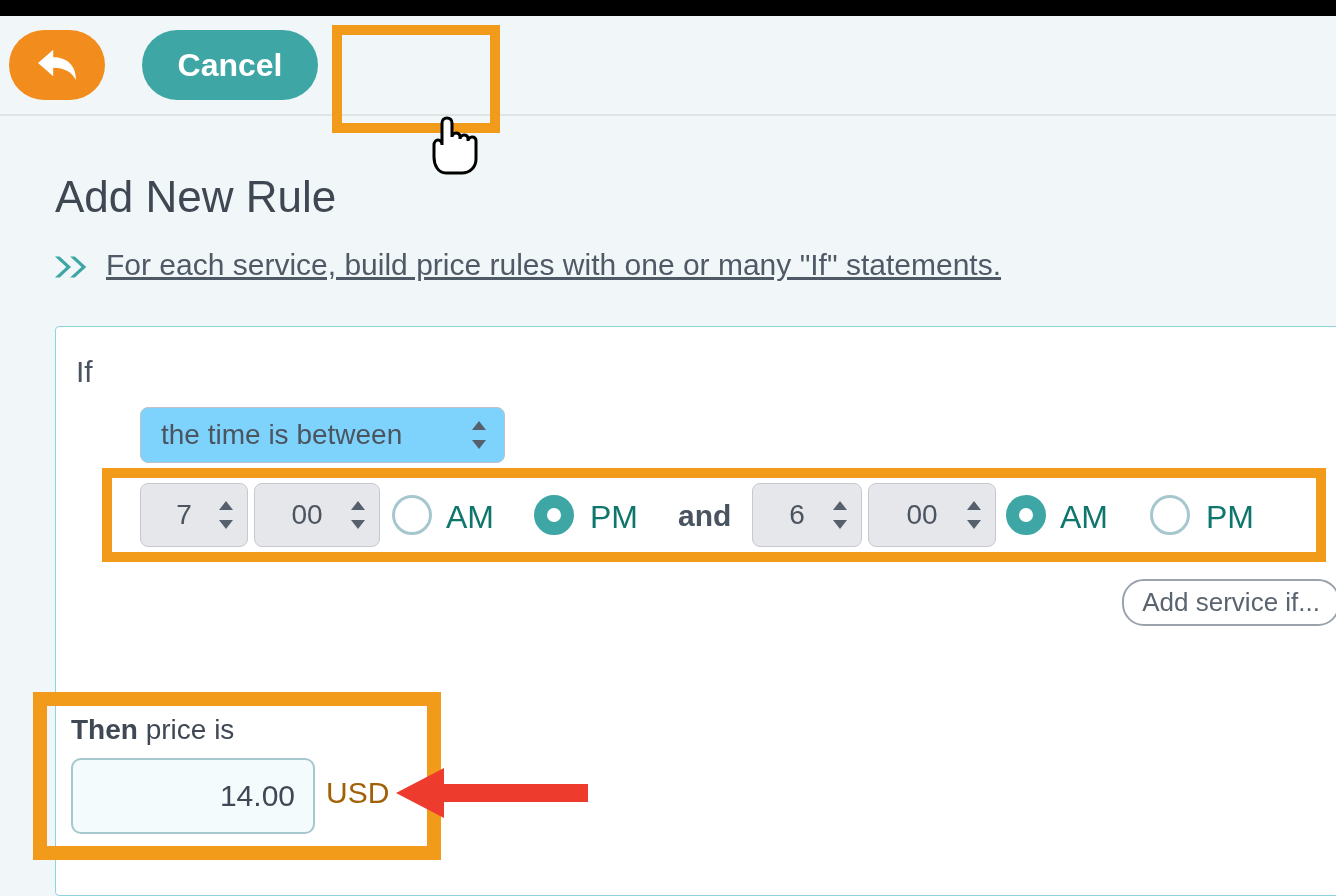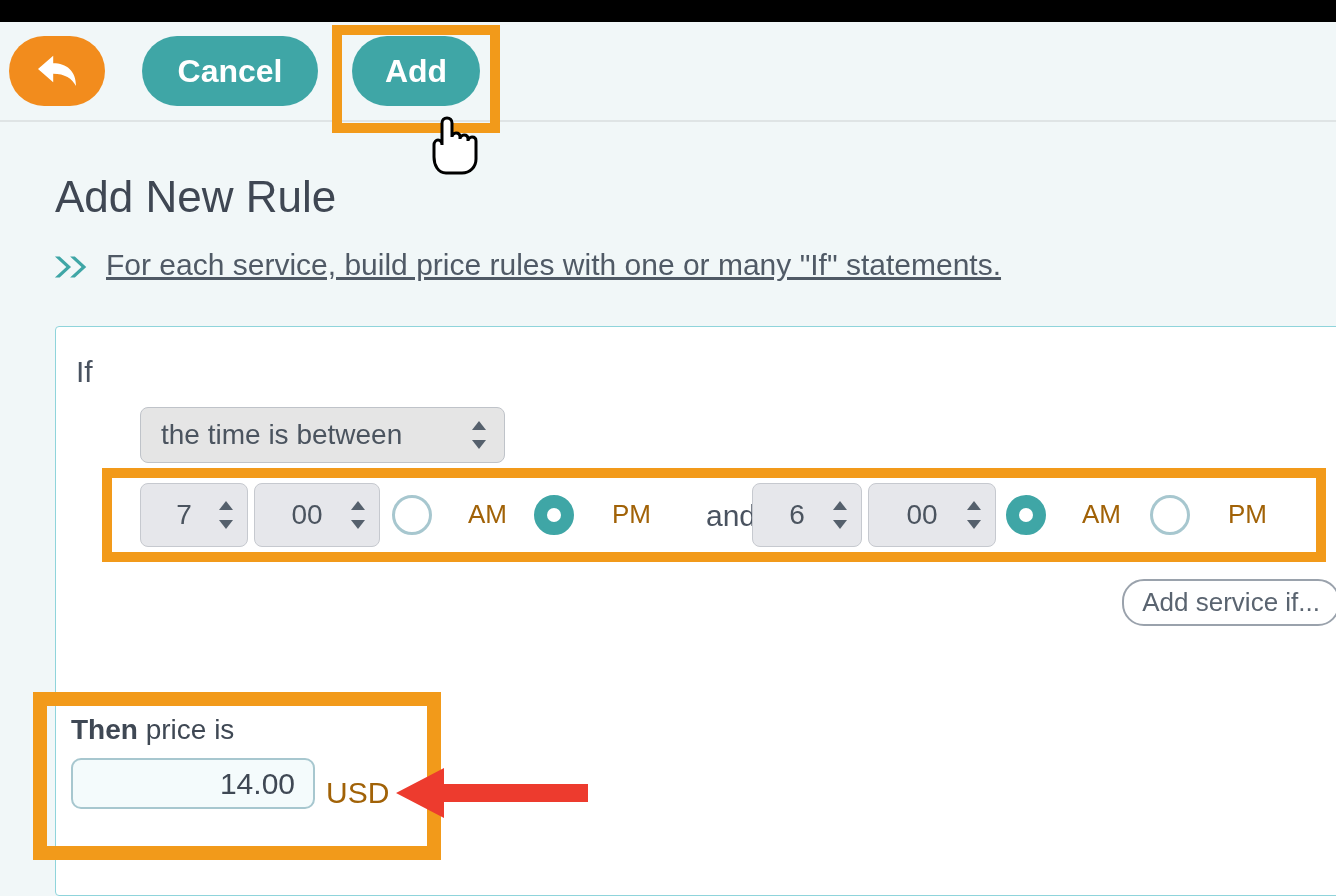--- a/index.html
+++ b/index.html
@@ -9,21 +9,21 @@
     font-family: "Segoe UI", "Helvetica Neue", Arial, sans-serif;
     background:#f1f7f8;
     color:#3d4450;
     overflow:hidden;
   }
 
   .black-bar { position:absolute; left:0; top:0; width:1336px; height:22px; background:#000; }
 
   
   .toolbar {
-    position:absolute; left:0; top:22px; width:1336px; height:100px;
+    position:absolute; left:0; top:16px; width:1336px; height:100px;
     background:#f1f7f8;
     border-bottom:2px solid #dfe4e5;
   }
   .back-btn {
     position:absolute; left:9px; top:14px; width:96px; height:70px;
     background:#f28c1d; border-radius:35px;
     display:flex; align-items:center; justify-content:center;
     cursor:pointer;
   }
   .back-btn svg { width:46px; height:38px; fill:#fff; }
@@ -67,21 +67,21 @@
   
   .card {
     position:absolute; left:55px; top:326px; width:1308px; height:570px;
     background:#fff; border:1px solid #8fd4db; border-radius:4px;
   }
   .if-label {
     position:absolute; left:20px; top:28px; font-size:30px; color:#4a5360;
   }
   .cond-select {
     position:absolute; left:84px; top:80px; width:365px; height:56px;
-    background:#e5e5e5; border:1px solid #bfc3c9; border-radius:8px;
+    background:#7dd3fc; border:1px solid #bfc3c9; border-radius:8px;
     display:flex; align-items:center; padding-left:20px;
     font-size:28px; color:#4b545f; cursor:pointer;
   }
   .cond-select .stepper-arrows { right:16px; }
 
   
   .time-outline {
     position:absolute; left:46px; top:141px; width:1224px; height:94px;
     border:10px solid #f29a1a; pointer-events:none;
   }
@@ -110,42 +110,42 @@
   .radio {
     position:absolute; width:40px; height:40px; border-radius:50%;
     border:3px solid #a7c7cf; background:#fff; cursor:pointer;
   }
   .radio.selected { background:#3fa6a6; border-color:#3fa6a6; }
   .radio.selected::after {
     content:""; position:absolute; left:50%; top:50%; width:14px; height:14px;
     background:#fff; border-radius:50%; transform:translate(-50%,-50%);
   }
   .ampm-label {
-    position:absolute; font-size:26px; color:#a16207;margin-left:22px;
+    position:absolute; font-size:32px; color:#0f766e;
   }
   .and-label { position:absolute; font-size:30px; color:#4a5360; }
 
   .add-another {
     position:absolute; right:22px; top:252px;
     border:2px solid #9aa2ac; border-radius:22px;
     padding:6px 18px; font-size:26px; color:#5a6470;
     background:#fff; cursor:pointer;
   }
 
   
   .then-outline {
     position:absolute; left:33px; top:692px; width:408px; height:168px;
     border:14px solid #f29a1a; pointer-events:none;
   }
   .then-label {
     position:absolute; left:71px; top:714px; font-size:28px; color:#3f4854;
   }
   .then-label b { font-weight:700; }
   .price-input {
-    position:absolute; left:71px; top:758px; width:244px; height:51px;
+    position:absolute; left:71px; top:758px; width:244px; height:76px;
     border:2px solid #a7c7cf; border-radius:10px; background:#f4fbfc;
     display:flex; align-items:center; justify-content:flex-end;
     padding-right:18px; font-size:30px; color:#3f4854; cursor:text;
   }
   .usd-label {
     position:absolute; left:326px; top:776px; font-size:30px; color:#a16207;
   }
 
   
   .red-arrow { position:absolute; left:396px; top:764px; pointer-events:none; }
@@ -161,23 +161,20 @@
   <div class="back-btn">
     <span>
       <svg viewBox="0 0 48 40">
           <path d="M20 6 L4 20 L20 34 L20 25 C32 25 40 30 44 38 C44 22 34 14 20 14 Z"></path>
         </svg>
     </span>
   </div>
   <div class="cancel-btn">
     <span>Cancel</span>
   </div>
-  <div class="add-btn">
-    <span>Add</span>
-  </div>
 </div>
 
 <div class="add-outline"></div>
 
 <div class="cursor">
   <svg viewBox="0 0 56 60">
     <path fill="#fff" stroke="#000" stroke-width="3" d="M22 58 C14 58 10 50 10 42 L10 30 C10 27 12 25 14 25 C16 25 18 27 18 30 L18 8 C18 5 20 3 23 3 C26 3 28 5 28 8 L28 22 C28 20 30 18 32 18 C35 18 36 20 36 22 L36 24 C36 22 38 20 40 20 C43 20 44 22 44 24 L44 26 C44 24 46 22 48 22 C51 22 52 24 52 26 L52 44 C52 52 46 58 38 58 Z"></path>
   </svg>
 </div>
 
@@ -208,21 +205,21 @@
 
   <div class="mini-select" style="left:198px; top:156px; width:126px;">
     <span class="val">00</span>
     <span class="stepper-arrows"></span>
   </div>
   <div class="radio" style="left:336px; top:168px;"></div>
   <div class="ampm-label" style="left:390px; top:172px;">AM</div>
   <div class="radio selected" style="left:478px; top:168px;"></div>
   <div class="ampm-label" style="left:534px; top:172px;">PM</div>
 
-  <div class="and-label" style="left:650px; top:172px;">and</div>
+  <div class="and-label" style="left:622px; top:172px;font-weight:bold;">and</div>
 
   <div class="mini-select" style="left:696px; top:156px; width:110px;">
     <span class="val">6</span>
     <span class="stepper-arrows"></span>
   </div>
 
   <div class="mini-select" style="left:812px; top:156px; width:128px;">
     <span class="val">00</span>
     <span class="stepper-arrows"></span>
   </div>

